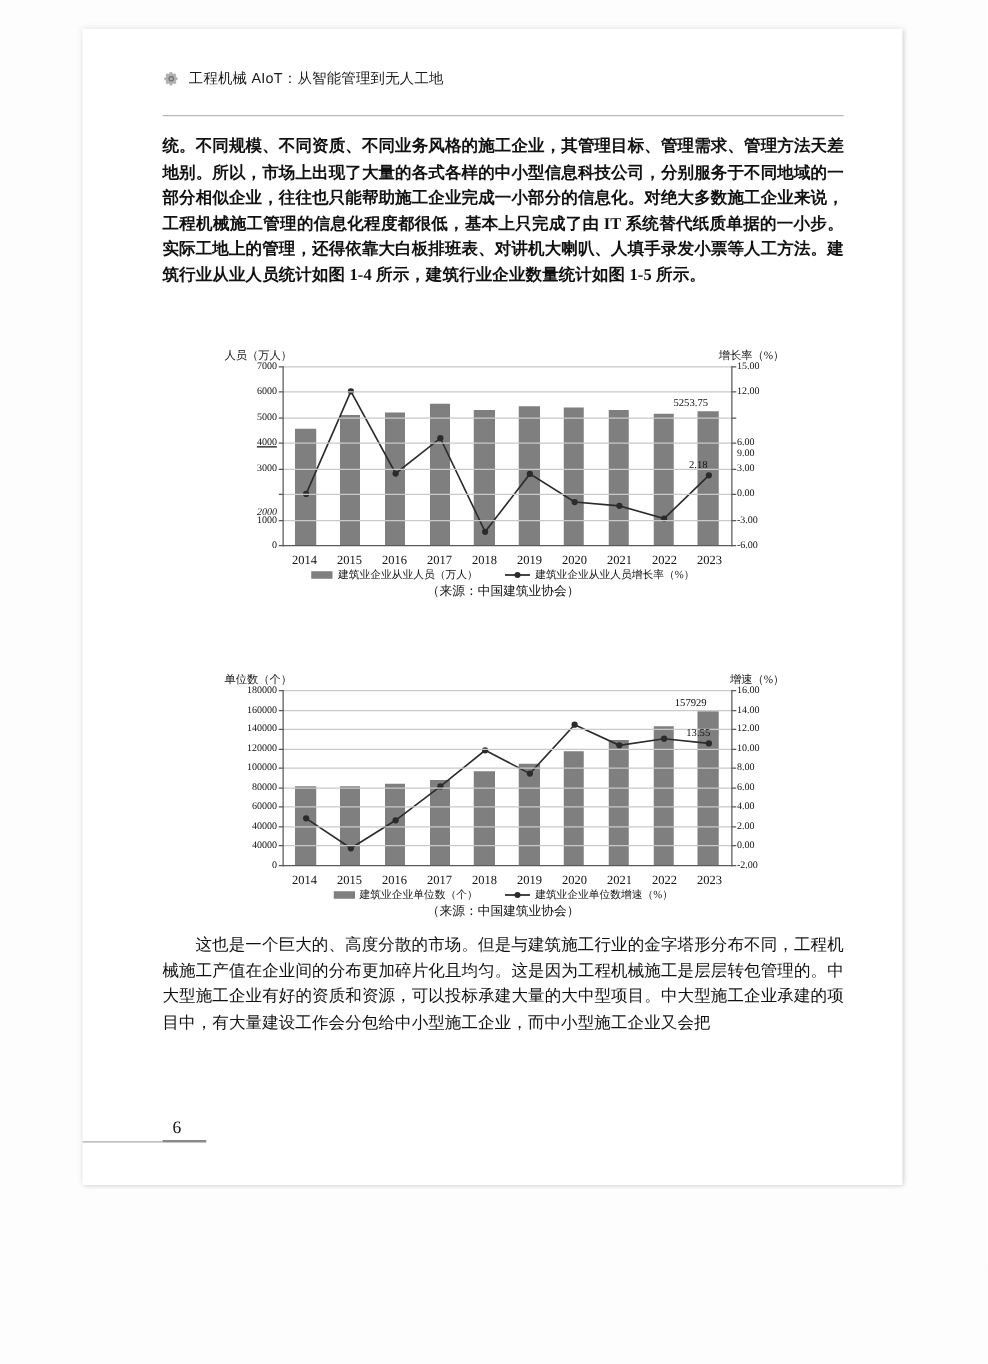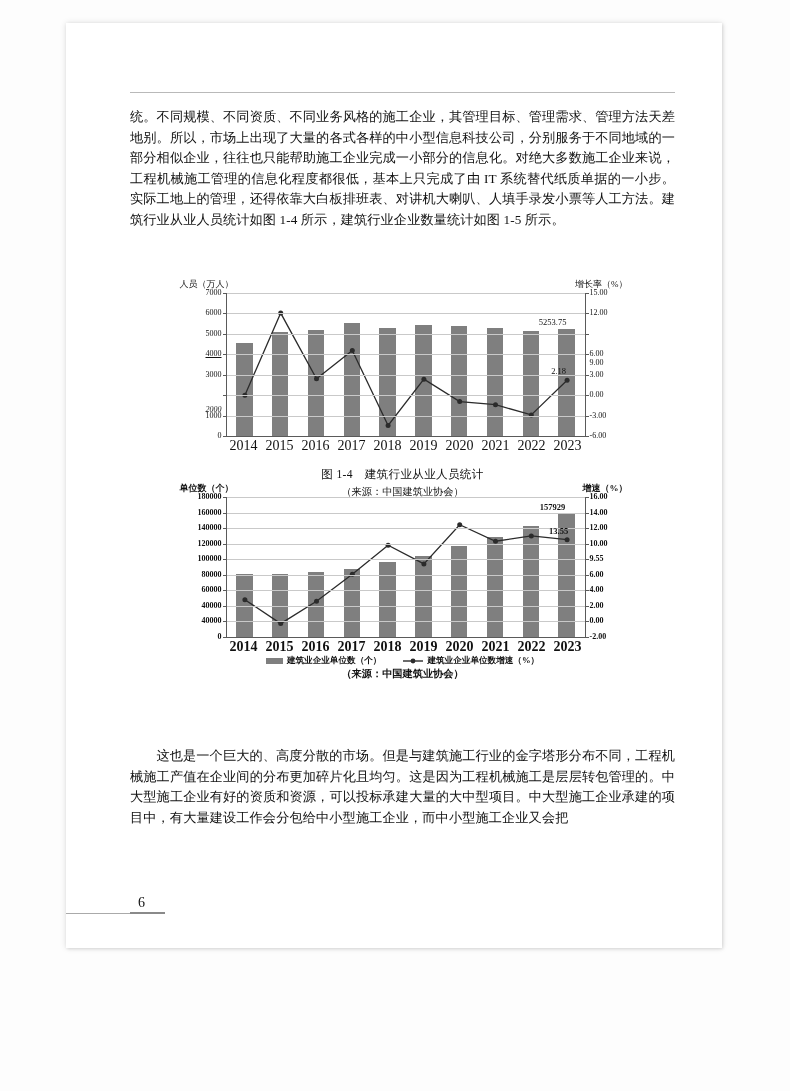--- a/index.html
+++ b/index.html
@@ -70,27 +70,27 @@
   .para {
     font-size: 13.2px;
     line-height: 20.6px;
     color: #111;
     text-align: justify;
     text-justify: inter-ideograph;
     margin: 0;
     letter-spacing: 0.1px;
   }
   .para.indent { text-indent: 2em; }
-  .t1 { top: 84px; }
+  .t1 { top: 84px; font-weight: bold; }
   .t2 { top: 723px; }
 
   
   .figure { position: absolute; left: 64px; width: 545px; }
   .fig1 { top: 255px; }
-  .fig2 { top: 459px; font-weight: bold; }
+  .fig2 { top: 514px; }
 
   .chart-area {
     position: relative;
     margin: 0 auto;
     width: 450px;
   }
   .chart-c1 { height: 185px; }
   .chart-c2 { height: 182px; }
 
   .ax-title {
@@ -156,21 +156,21 @@
   }
   .xlabels {
     position: absolute;
     left: 48px; right: 42px;
     bottom: 9px;
     display: flex;
   }
   .xlab {
     flex: 1 1 0;
     text-align: center;
-    font-size: 14px;
+    font-size: 10px;
     color: #111;
   }
   .lineover {
     position: absolute;
     left: 0; top: 0; right: 0; bottom: 0;
     overflow: visible;
   }
   .dlabel {
     position: absolute;
     font-size: 8.5px;
@@ -235,20 +235,29 @@
     background: #aaa;
   }
 </style>
 </head>
 <body>
 
 <div class="canvas">
   <div class="page">
     <div class="page-inner">
 
+      <div class="runhead">
+        <span class="gear-icon">
+          <svg viewBox="0 0 24 24" width="14" height="14" aria-hidden="true">
+            <path fill="#6f6f6f" d="M12 8.2a3.8 3.8 0 1 0 0 7.6 3.8 3.8 0 0 0 0-7.6zm0 6a2.2 2.2 0 1 1 0-4.4 2.2 2.2 0 0 1 0 4.4z"></path>
+            <path fill="#6f6f6f" d="M20.6 13.6l-.1-1.6.1-1.6-2-.5-.6-1.5 1.1-1.7-2.3-2.3-1.7 1.1-1.5-.6-.5-2-1.6.1-1.6-.1-.5 2-1.5.6-1.7-1.1L4 6.7l1.1 1.7-.6 1.5-2 .5.1 1.6-.1 1.6 2 .5.6 1.5L4 17.3l2.3 2.3 1.7-1.1 1.5.6.5 2 1.6-.1 1.6.1.5-2 1.5-.6 1.7 1.1 2.3-2.3-1.1-1.7.6-1.5z" opacity="0.55"></path>
+          </svg>
+        </span>
+        <span class="runhead-title">工程机械 AIoT：从智能管理到无人工地</span>
+      </div>
       <div class="runhead-rule"></div>
 
       <div class="body-col t1">
         <p class="para">统。不同规模、不同资质、不同业务风格的施工企业，其管理目标、管理需求、管理方法天差地别。所以，市场上出现了大量的各式各样的中小型信息科技公司，分别服务于不同地域的一部分相似企业，往往也只能帮助施工企业完成一小部分的信息化。对绝大多数施工企业来说，工程机械施工管理的信息化程度都很低，基本上只完成了由 IT 系统替代纸质单据的一小步。实际工地上的管理，还得依靠大白板排班表、对讲机大喇叭、人填手录发小票等人工方法。建筑行业从业人员统计如图 1-4 所示，建筑行业企业数量统计如图 1-5 所示。</p>
       </div>
 
       <div class="figure fig1">
         <div class="chart-area chart-c1">
           <div class="ax-title left">人员（万人）</div>
           <div class="ax-title right">增长率（%）</div>
@@ -345,22 +354,34 @@
               <div class="xlab">2015</div>
               <div class="xlab">2016</div>
               <div class="xlab">2017</div>
               <div class="xlab">2018</div>
               <div class="xlab">2019</div>
               <div class="xlab">2020</div>
               <div class="xlab">2021</div>
               <div class="xlab">2022</div>
               <div class="xlab">2023</div>
             </div>
+          <div class="legend">
+            <span class="legend-item">
+              <span class="swatch-bar"></span>
+              <span>建筑业企业从业人员（万人）</span>
+            </span>
+            <span class="legend-item">
+              <svg class="swatch-line" viewBox="0 0 20 8">
+                <line x1="0" y1="4" x2="20" y2="4" stroke="#2b2b2b" stroke-width="1.4"></line>
+                <circle cx="10" cy="4" r="2.4" fill="#2b2b2b"></circle>
+              </svg>
+              <span>建筑业企业从业人员增长率（%）</span>
+            </span>
+          </div>
         </div>
-        <div class="fig-caption">图 1-4　建筑行业从业人员统计</div>
         <div class="fig-source">（来源：中国建筑业协会）</div>
       </div>
 
       <div class="figure fig2">
         <div class="chart-area chart-c2">
           <div class="ax-title left">单位数（个）</div>
           <div class="ax-title right">增速（%）</div>
           <div class="plot" id="plot2">
             <div class="bars" id="bars2">
                 <div class="barcell">
@@ -439,21 +460,21 @@
               <div class="ytick r" style="top: 136px;">-2.00</div>
               <div class="tickmark r" style="top: 140px;"></div>
               <div class="ytick r" style="top: 120.444px;">0.00</div>
               <div class="tickmark r" style="top: 124.444px;"></div>
               <div class="ytick r" style="top: 104.889px;">2.00</div>
               <div class="tickmark r" style="top: 108.889px;"></div>
               <div class="ytick r" style="top: 89.3333px;">4.00</div>
               <div class="tickmark r" style="top: 93.3333px;"></div>
               <div class="ytick r" style="top: 73.7778px;">6.00</div>
               <div class="tickmark r" style="top: 77.7778px;"></div>
-              <div class="ytick r" style="top: 58.2222px;">9.55</div>
+              <div class="ytick r" style="top: 58.2222px;">8.00</div>
               <div class="tickmark r" style="top: 62.2222px;"></div>
               <div class="ytick r" style="top: 42.6667px;">10.00</div>
               <div class="tickmark r" style="top: 46.6667px;"></div>
               <div class="ytick r" style="top: 27.1111px;">12.00</div>
               <div class="tickmark r" style="top: 31.1111px;"></div>
               <div class="ytick r" style="top: 11.5556px;">14.00</div>
               <div class="tickmark r" style="top: 15.5556px;"></div>
               <div class="ytick r" style="top: -4px;">16.00</div>
               <div class="tickmark r" style="top: 0px;"></div>
               <div class="dlabel" style="left: 326.1px; top: 15.1663px;">157929</div>

